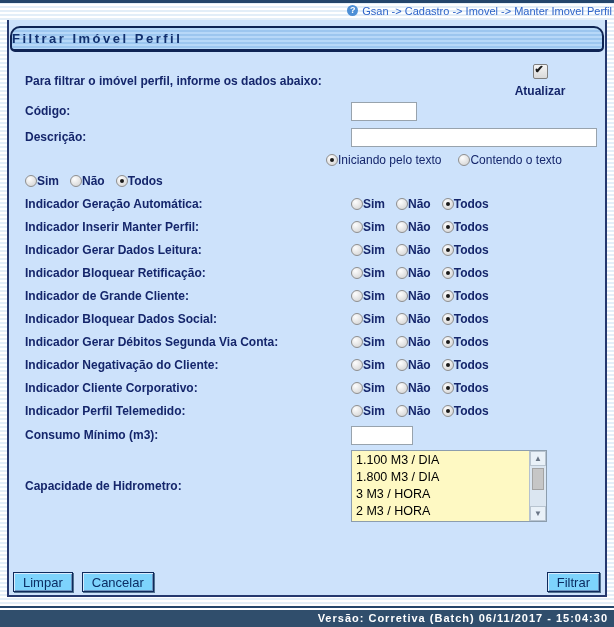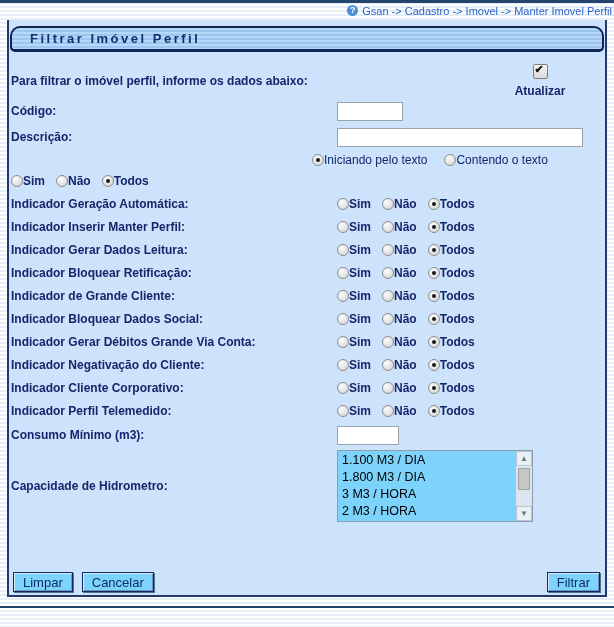--- a/index.html
+++ b/index.html
@@ -11,24 +11,24 @@
         justify-content:flex-end;align-items:center;gap:4px;font-size:11px;color:#2e64c8;}
   .help-icon{width:11px;height:11px;border-radius:50%;background:#4d8fd6;color:#fff;
         font-size:9px;line-height:11px;text-align:center;font-weight:bold;display:inline-block;}
 
   .panel{position:absolute;top:20px;left:7px;width:600px;height:577px;background:#cde2fb;
         border-left:2px solid #25386e;border-right:2px solid #25386e;border-bottom:2px solid #25386e;
         box-sizing:border-box;}
   .titlebar{margin:6px 1px 0;height:26px;border:2px solid #0f2454;border-bottom-width:3px;
         border-radius:10px 10px 5px 5px;
         background:repeating-linear-gradient(180deg,#b7d8f8 0 2px,#9cc6ef 2px 4px);
-        display:flex;align-items:center;padding-left:18px;box-sizing:border-box;}
+        display:flex;align-items:center;padding-left:0;box-sizing:border-box;}
   .title{font-size:13px;font-weight:bold;letter-spacing:2.5px;color:#11306e;}
 
-  .form{padding:0 8px 0 2px;font-size:12px;color:#15266b;}
+  .form{padding:0 8px 0 16px;font-size:12px;color:#15266b;}
   .intro-row{display:flex;margin-top:8px;}
   .intro-text{font-weight:bold;padding-top:14px;flex:1;}
   .atualizar-box{width:86px;text-align:center;margin-right:14px;padding-top:4px;}
   .atualizar-label{font-weight:bold;display:block;margin-top:2px;}
 
   .field-row{display:flex;align-items:center;min-height:26px;}
   .row-label{width:326px;font-weight:bold;flex-shrink:0;}
   input.txt{border:1px solid #98a3ad;background:#fff;height:17px;font-size:12px;
         font-family:"Liberation Sans",sans-serif;padding:0 2px;}
   .codigo-input{width:60px;height:19px;}
@@ -42,21 +42,21 @@
         border:1px solid #8f8f8f;display:inline-block;position:relative;box-sizing:border-box;}
   .radio.checked::after{content:'';position:absolute;left:3px;top:3px;width:4px;height:4px;
         border-radius:50%;background:#1a1a1a;}
   .opt-label{white-space:nowrap;}
   .opt-label.b{font-weight:bold;}
 
   .ind-row{display:flex;align-items:center;height:23px;}
   .opts{display:flex;align-items:center;}
 
   .cap-row{display:flex;align-items:center;margin-top:2px;}
-  .listbox{width:196px;height:72px;background:#7dd3fc;border:1px solid #8c9dad;display:flex;
+  .listbox{width:196px;height:72px;background:#fef9c3;border:1px solid #8c9dad;display:flex;
         box-sizing:border-box;}
   .list-items{flex:1;overflow:hidden;padding-top:1px;}
   .list-item{height:17px;line-height:17px;padding-left:4px;font-size:12.5px;color:#000;white-space:nowrap;}
   .scrollbar{width:17px;background:#dbe6f1;border-left:1px solid #b5c2cf;display:flex;
         flex-direction:column;box-sizing:border-box;}
   .sb-btn{height:15px;background:#e9f1f8;border:1px solid #b8c4d0;color:#6a7686;font-size:8px;
         text-align:center;line-height:14px;box-sizing:border-box;}
   .sb-thumb{height:22px;margin:2px 2px;background:#c6c6c6;border:1px solid #a3a3a3;box-sizing:border-box;}
   .sb-track{flex:1;}
 
@@ -242,21 +242,21 @@
                 <span class="opt-label b">Não</span>
               </span>
               <span class="opt">
                 <span class="radio checked"></span>
                 <span class="opt-label b">Todos</span>
               </span>
             </span>
   </div>
 
   <div class="ind-row">
-    <span class="row-label ind-label">Indicador Gerar Débitos Grande Via Conta:</span>
+    <span class="row-label ind-label">Indicador Gerar Débitos Segunda Via Conta:</span>
     <span class="opts">
               <span class="opt">
                 <span class="radio"></span>
                 <span class="opt-label b">Sim</span>
               </span>
               <span class="opt">
                 <span class="radio"></span>
                 <span class="opt-label b">Não</span>
               </span>
               <span class="opt">
@@ -347,13 +347,14 @@
 
     <div class="btn-row">
       <button class="btn">Limpar</button>
       <button class="btn">Cancelar</button>
       <span class="flex-spacer"></span>
       <button class="btn">Filtrar</button>
     </div>
   </div>
 
   <div class="footer-line"></div>
+  <div class="footer">Versão: Corretiva (Batch) 06/11/2017 - 15:04:30</div>
 </div>
 
 </body></html>

